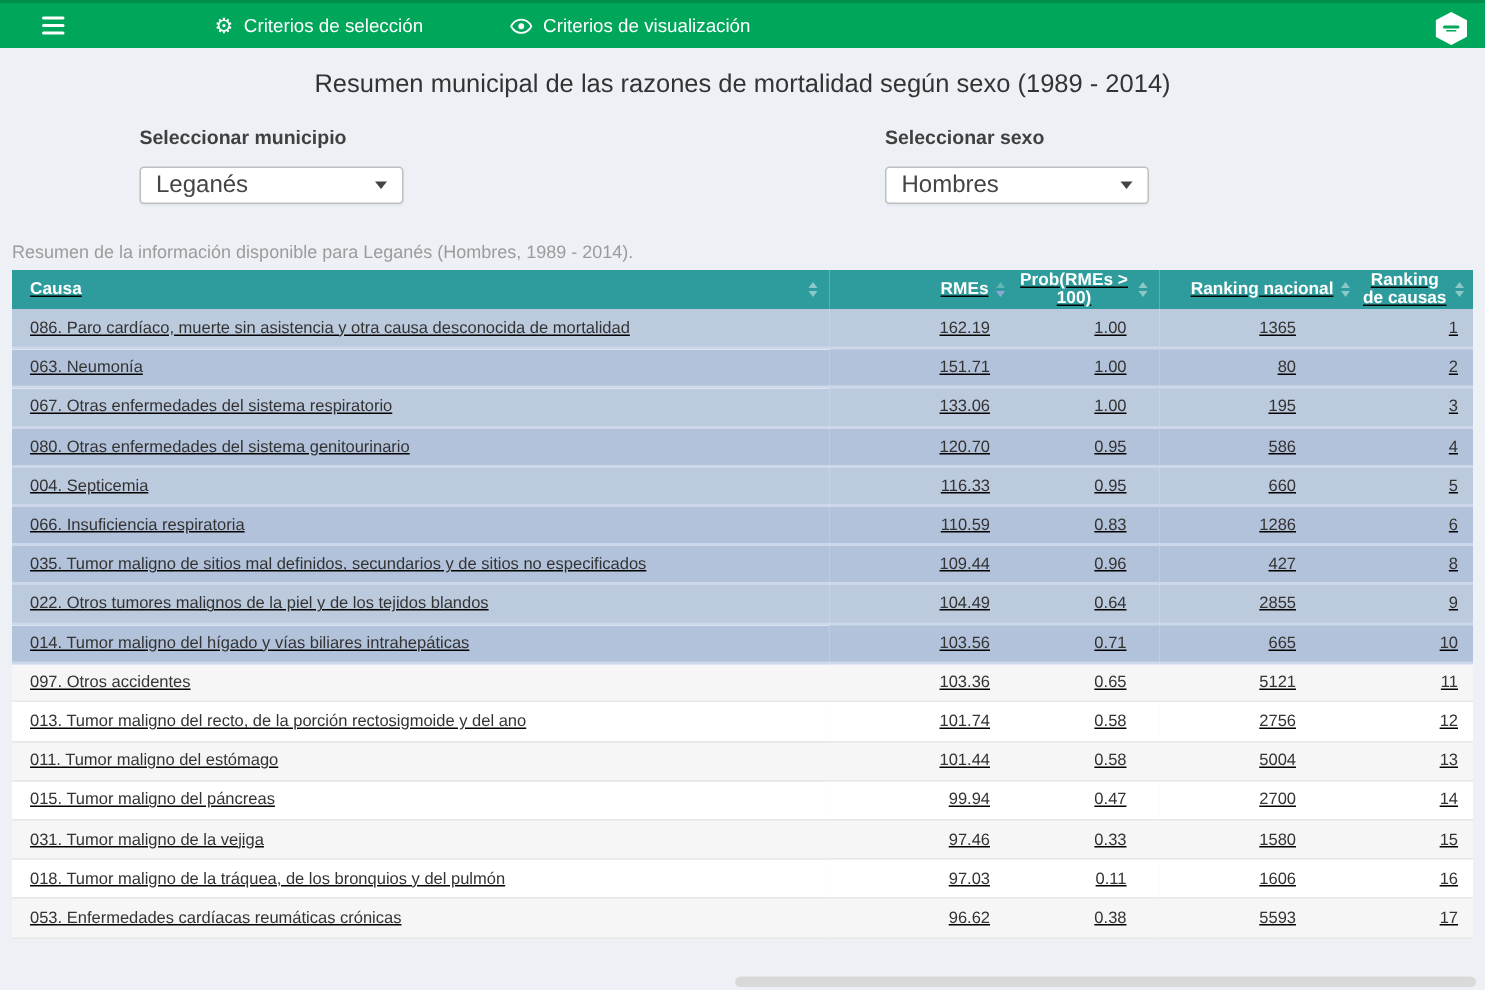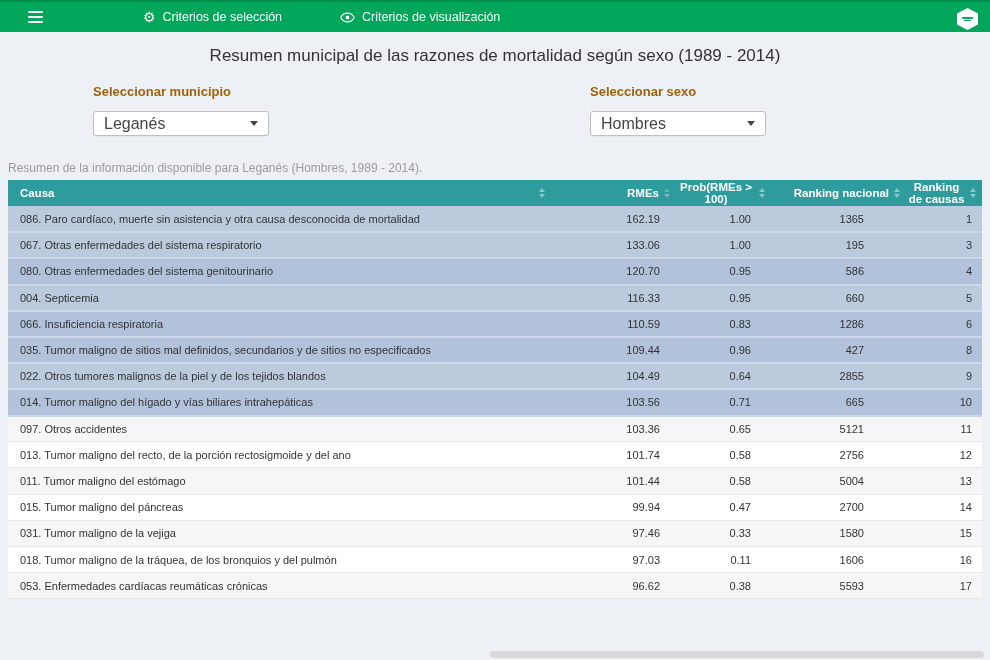--- a/index.html
+++ b/index.html
@@ -21,32 +21,32 @@
               display:flex; flex-direction:column; align-items:center; justify-content:center; gap:1px; }
   .nav-logo i { display:block; width:11px; height:2px; background:#00a65a; border-radius:1px; }
   .nav-logo i + i { width:7px; height:1.5px; }
 
   
   .page-title { position:absolute; left:0; top:46px; width:990px; text-align:center;
                 font-size:17px; color:#333; }
   .form-group { position:absolute; top:84px; }
   .form-group.municipio { left:93px; }
   .form-group.sexo { left:590px; }
-  .form-label { font-size:13px; font-weight:bold; color:#a16207; margin-bottom:12px; }
+  .form-label { font-size:13px; font-weight:bold; color:#404040; margin-bottom:12px; }
   .select-box { width:176px; height:25px; background:#fff; border:1px solid #bfbfbf; border-radius:3px;
                 display:flex; align-items:center; justify-content:space-between; padding:0 10px;
                 font-size:16px; color:#444; cursor:pointer; box-shadow:0 1px 1px rgba(0,0,0,.04); }
   .caret { width:0; height:0; border-left:4px solid transparent; border-right:4px solid transparent;
            border-top:5px solid #444; }
 
   .summary-caption { position:absolute; left:8px; top:161px; font-size:12px; color:#9b9b9b; }
 
   
   .dt-wrap { position:absolute; left:8px; top:180px; width:974px; }
-  table { width:974px; border-collapse:collapse; table-layout:fixed; }
+  table { width:974px; border-collapse:collapse; table-layout:fixed;text-decoration:underline; }
   thead th { background:#2e9c9c; color:#fff; font-size:11.5px; font-weight:bold;
              height:26px; padding:0; cursor:pointer; }
   thead .th-inner { display:flex; align-items:center; height:26px; gap:5px; }
   .th-causa .th-inner { justify-content:space-between; padding:0 8px 0 12px; }
   .th-rmes .th-inner { justify-content:flex-end; padding-right:8px; }
   .th-prob .th-inner { justify-content:flex-end; padding-right:8px; }
   .th-ranknac .th-inner { justify-content:flex-end; padding-right:8px; }
   .th-rankcausas .th-inner { justify-content:flex-start; padding-right:6px; }
 
   .sort { display:inline-flex; flex-direction:column; gap:2px; }
@@ -178,20 +178,27 @@
       </tr>
     </thead>
     <tbody>
         <tr class="hl odd">
           <td class="td-causa">086. Paro cardíaco, muerte sin asistencia y otra causa desconocida de mortalidad</td>
           <td class="td-rmes">162.19</td>
           <td class="td-prob">1.00</td>
           <td class="td-ranknac">1365</td>
           <td class="td-rankcausas">1</td>
         </tr>
+        <tr class="hl even">
+          <td class="td-causa">063. Neumonía</td>
+          <td class="td-rmes">151.71</td>
+          <td class="td-prob">1.00</td>
+          <td class="td-ranknac">80</td>
+          <td class="td-rankcausas">2</td>
+        </tr>
         <tr class="hl odd">
           <td class="td-causa">067. Otras enfermedades del sistema respiratorio</td>
           <td class="td-rmes">133.06</td>
           <td class="td-prob">1.00</td>
           <td class="td-ranknac">195</td>
           <td class="td-rankcausas">3</td>
         </tr>
         <tr class="hl even">
           <td class="td-causa">080. Otras enfermedades del sistema genitourinario</td>
           <td class="td-rmes">120.70</td>

